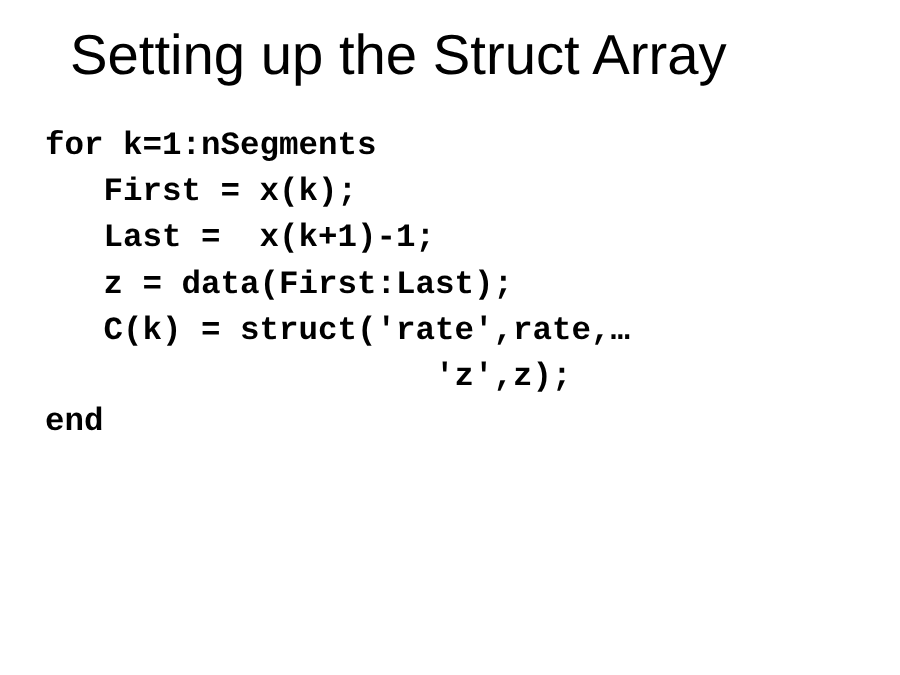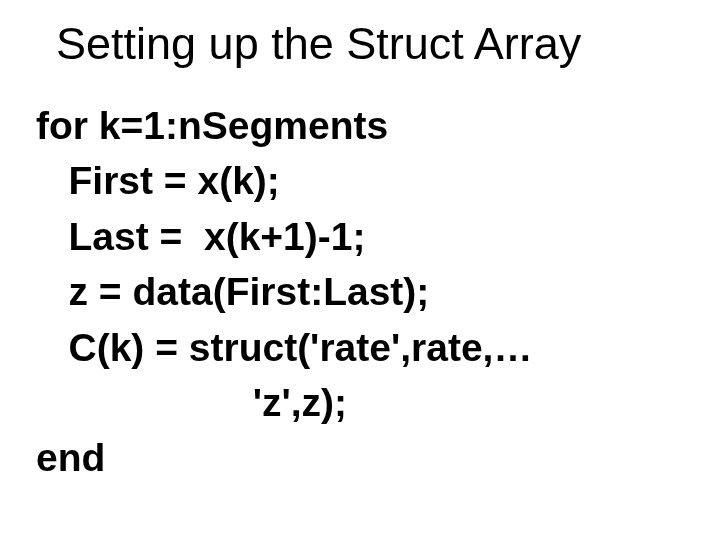--- a/index.html
+++ b/index.html
@@ -20,23 +20,23 @@
   .title {
     font-family: "Comic Sans MS", "Comic Sans", cursive, sans-serif;
     font-size: 45px;
     color: #000;
     margin: 0 0 28px 0;
     padding-left: 28px;
     font-weight: 400;
     white-space: nowrap;
   }
   .code {
-    font-family: Liberation Sans, sans-serif;
+    font-family: Liberation Mono, monospace;
     font-weight: bold;
-    font-size: 39px;
+    font-size: 26px;
     color: #000;
     line-height: 1.42;
     white-space: pre;
     padding-left: 8px;
   }
 </style>
 </head>
 <body>
 
 <div class="slide">

